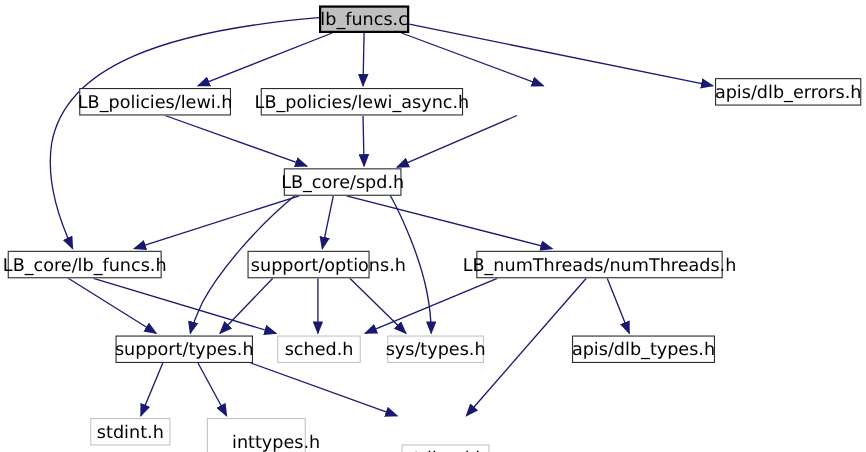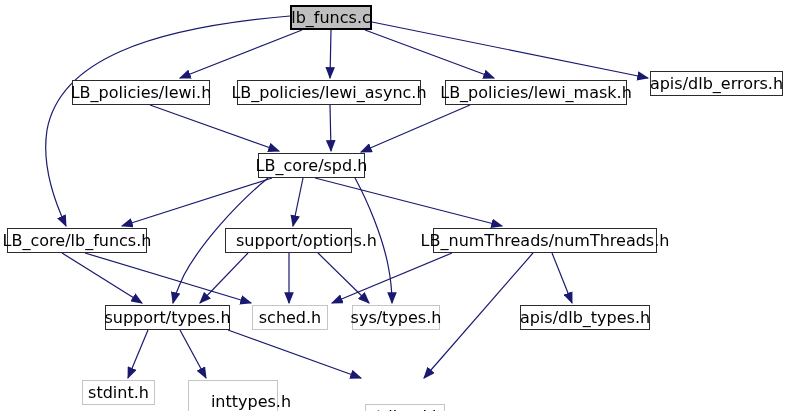--- a/index.html
+++ b/index.html
@@ -68,25 +68,24 @@
       <path d="M 552 253 L 572 303" fill="none" stroke="#191970" stroke-width="1.2" marker-end="url(#arrow)"></path>
       <path d="M 533 253 L 424 378" fill="none" stroke="#191970" stroke-width="1.2" marker-end="url(#arrow)"></path>
       <path d="M 148 330 L 128 378" fill="none" stroke="#191970" stroke-width="1.2" marker-end="url(#arrow)"></path>
       <path d="M 180 330 L 206 378" fill="none" stroke="#191970" stroke-width="1.2" marker-end="url(#arrow)"></path>
       <path d="M 228 330 L 361 378" fill="none" stroke="#191970" stroke-width="1.2" marker-end="url(#arrow)"></path>
     </svg>
 
 <div class="node current" style="left: 290px; top: 5px; width: 82px; height: 25px;">lb_funcs.c</div>
     <div class="node internal" style="left: 72px; top: 80px; width: 138px; height: 25px;">LB_policies/lewi.h</div>
     <div class="node internal" style="left: 237px; top: 80px; width: 184px; height: 25px;">LB_policies/lewi_async.h</div>
-    <div class="node internal" style="left: 445px; top: 80px; width: 182px; height: 25px;">LB_policies/lewi_mask.h</div>
     <div class="node internal" style="left: 650px; top: 71px; width: 133px; height: 25px;">apis/dlb_errors.h</div>
     <div class="node internal" style="left: 258px; top: 153px; width: 107px; height: 25px;">LB_core/spd.h</div>
     <div class="node internal" style="left: 7px; top: 228px; width: 140px; height: 25px;">LB_core/lb_funcs.h</div>
-    <div class="node internal" style="left: 225px; top: 228px; width: 127px; height: 25px; padding-left: 36px;">support/options.h</div>
+    <div class="node internal" style="left: 225px; top: 228px; width: 111px; height: 25px; padding-left: 36px;">support/options.h</div>
     <div class="node internal" style="left: 433px; top: 228px; width: 224px; height: 25px;">LB_numThreads/numThreads.h</div>
     <div class="node internal" style="left: 105px; top: 305px; width: 125px; height: 25px;">support/types.h</div>
     <div class="node external" style="left: 252px; top: 305px; width: 76px; height: 25px;">sched.h</div>
     <div class="node external" style="left: 352px; top: 305px; width: 88px; height: 25px;">sys/types.h</div>
     <div class="node internal" style="left: 520px; top: 305px; width: 130px; height: 25px;">apis/dlb_types.h</div>
     <div class="node external" style="left: 82px; top: 380px; width: 73px; height: 25px;">stdint.h</div>
     <div class="node external" style="left: 188px; top: 380px; width: 90px; height: 42px; padding-left: 36px;">inttypes.h</div>
     <div class="node external" style="left: 365px; top: 380px; width: 80px; height: 25px; margin-top: 24px;">stdbool.h</div>
   </div>
 

